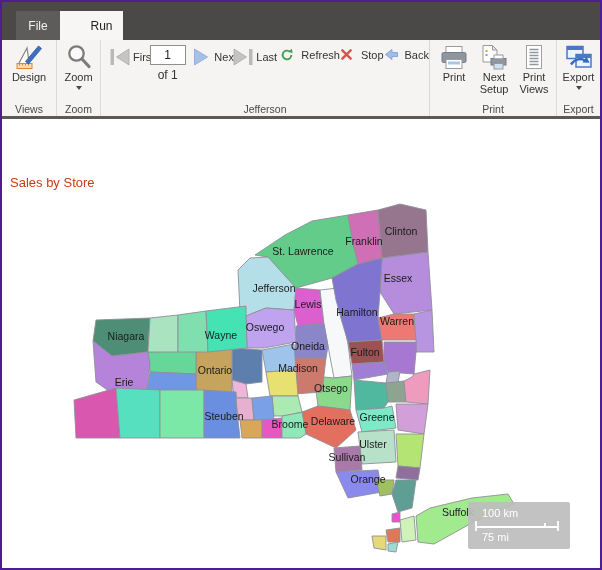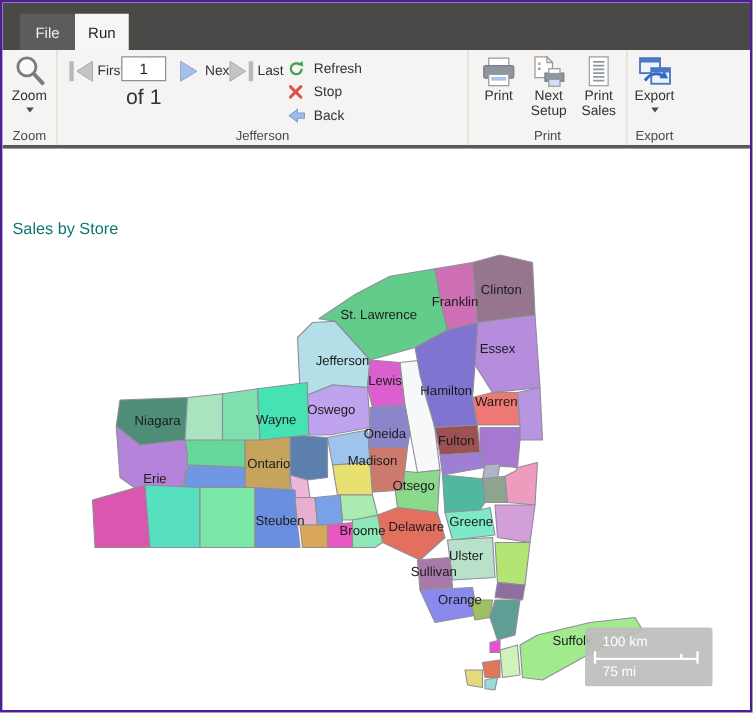--- a/index.html
+++ b/index.html
@@ -1,64 +1,78 @@
 <!DOCTYPE html>
 <html><head>
 <meta charset="utf-8">
 <style>
   html,body{margin:0;padding:0;background:#9a9a9a;font-family:"Liberation Sans",sans-serif;}
   #app{position:relative;width:602px;height:570px;box-sizing:border-box;border:2px solid #4c1d95;background:#fff;overflow:hidden;}
   
   .titlebar{position:absolute;left:0;top:0;width:598px;height:38px;background:#4a4947;display:flex;align-items:flex-end;}
   .tab{height:29px;display:flex;align-items:center;justify-content:center;font-size:12px;cursor:default;}
   .tab.file{width:44px;margin-left:14px;background:#5d5c5a;color:#f2f2f2;}
-  .tab.run{width:43px;background:#f7f6f4;color:#1f1f1f;}
+  .tab.run{width:43px;background:#f7f6f4;color:#1f1f1f;padding-left:20px;}
   
   .ribbon{position:absolute;left:0;top:38px;width:598px;height:76px;background:#f5f4f2;border-bottom:3px solid #5b5a58;display:flex;}
   .rgroup{position:relative;height:100%;border-right:1px solid #dcdad7;box-sizing:border-box;}
   .rgroup:last-child{border-right:none;}
   .glabel{position:absolute;left:0;right:0;bottom:1px;text-align:center;font-size:10.5px;color:#4a4a4a;}
   .g-views{width:55px;}.g-zoom{width:44px;}.g-nav{width:329px;}.g-print{width:127px;}.g-export{width:43px;}
   .bigbtn{display:inline-flex;flex-direction:column;align-items:center;padding-top:3px;cursor:default;}
   .bigbtn .ic{height:28px;display:flex;align-items:center;justify-content:center;}
   .blabel{font-size:11px;color:#333;line-height:12px;text-align:center;}
   .caret{width:0;height:0;border-left:3.5px solid transparent;border-right:3.5px solid transparent;border-top:4px solid #4a4a4a;margin-top:3px;}
   .g-views .bigbtn{width:100%;} .g-zoom .bigbtn{width:100%;} .g-export .bigbtn{width:100%;}
   .navrow{display:flex;align-items:flex-start;padding:2px 0 0 6px;height:60px;}
   .navbtn{display:inline-flex;flex-direction:row;align-items:center;padding-top:2px;}
   .navbtn .ic{height:26px;display:flex;align-items:center;justify-content:center;}
   .w-first{width:40px;}.w-prev{width:54px;}.w-page{width:46px;}.w-next{width:42px;}.w-last{width:40px;}
   .pagebox{display:flex;flex-direction:column;align-items:center;padding-top:3px;}
   .pageinput{width:34px;height:18px;background:#fff;border:1px solid #8f8f8f;font-size:12px;color:#222;text-align:center;line-height:18px;}
-  .pageof{font-size:17px;color:#333;margin-top:3px;}
-  .ministack{display:flex;flex-direction:column;justify-content:flex-start;margin-left:10px;padding-top:3px;}
+  .pageof{font-size:12px;color:#333;margin-top:3px;}
+  .ministack{display:flex;flex-direction:row;justify-content:flex-start;margin-left:10px;padding-top:3px;}
   .minibtn{display:flex;align-items:center;height:19px;}
   .minibtn .mic{width:16px;height:14px;margin-right:5px;display:flex;align-items:center;}
   .minilabel{font-size:11px;color:#333;}
   .g-print .row{display:flex;padding:2px 2px 0 4px;}
   .pbtn{width:40px;display:flex;flex-direction:column;align-items:center;padding-top:2px;}
   .pbtn .ic{height:27px;}
   .pbtn .blabel{width:40px;}
   
   .content{position:absolute;left:0;top:117px;width:598px;height:449px;background:#ffffff;}
-  .report-title{position:absolute;left:8px;top:56px;font-size:13px;color:#0f766e;}
+  .report-title{position:absolute;left:8px;top:56px;font-size:13px;color:#c2410c;}
   .content svg{position:absolute;left:0;top:0;width:598px;height:449px;}
 </style>
 </head>
 <body>
 
 <div id="app">
 
   <div class="titlebar">
     <div class="tab file">File</div>
     <div class="tab run">Run</div>
   </div>
 
   <div class="ribbon">
 
+    <div class="rgroup g-views">
+      <div class="bigbtn">
+        <span class="ic">
+          <svg width="30" height="28" viewBox="0 0 30 28">
+            <polygon points="4,22 13,5 15.5,22" fill="#fdfdfd" stroke="#8a8a8a" stroke-width="1.3"></polygon>
+            <rect x="3" y="20.5" width="15" height="5" fill="#fbd9b8" stroke="#e0862a" stroke-width="1"></rect>
+            <path d="M5.5 20.5 v2 M8.5 20.5 v2 M11.5 20.5 v2 M14.5 20.5 v2" stroke="#e0862a" stroke-width="1"></path>
+            <path d="M11.5 18.5 L24.5 3 l3 2.5 L14.5 21 Z" fill="#3e70c0" stroke="#2f579a" stroke-width="0.8"></path>
+          </svg>
+        </span>
+        <span class="blabel">Design</span>
+      </div>
+      <div class="glabel">Views</div>
+    </div>
 
     <div class="rgroup g-zoom">
       <div class="bigbtn">
         <span class="ic">
           <svg width="28" height="28" viewBox="0 0 28 28">
             <circle cx="11.5" cy="10.5" r="7.2" fill="#fafafa" stroke="#7c7c7c" stroke-width="2.3"></circle>
             <line x1="17" y1="16" x2="24" y2="23.5" stroke="#7c7c7c" stroke-width="3.2" stroke-linecap="round"></line>
           </svg>
         </span>
         <span class="blabel">Zoom</span>
@@ -157,21 +171,21 @@
           </span>
           <span class="blabel">Next Setup</span>
         </div>
         <div class="pbtn">
           <span class="ic">
             <svg width="30" height="27" viewBox="0 0 30 27">
               <rect x="7.5" y="1.5" width="15" height="23" fill="#fff" stroke="#a0a0a0"></rect>
               <path d="M10.5 5.5 h9 M10.5 8.5 h9 M10.5 11.5 h9 M10.5 14.5 h9 M10.5 17.5 h9 M10.5 20.5 h9" stroke="#8f969e" stroke-width="1.5"></path>
             </svg>
           </span>
-          <span class="blabel">Print Sales</span>
+          <span class="blabel">Print Views</span>
         </div>
       </div>
       <div class="glabel">Print</div>
     </div>
 
     <div class="rgroup g-export">
       <div class="bigbtn">
         <span class="ic">
           <svg width="30" height="27" viewBox="0 0 30 27">
             <rect x="3" y="2.5" width="16" height="12" fill="#eef3fa" stroke="#4a79c4" stroke-width="1.5"></rect>

